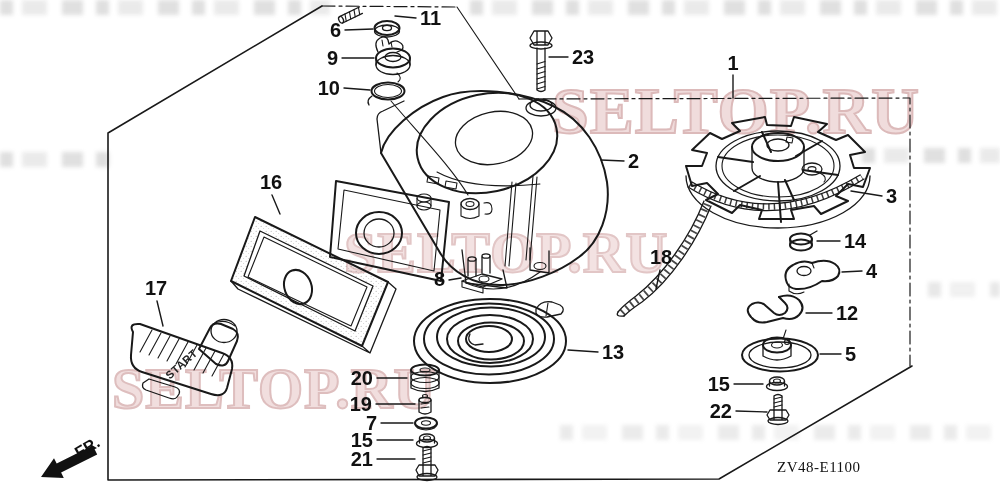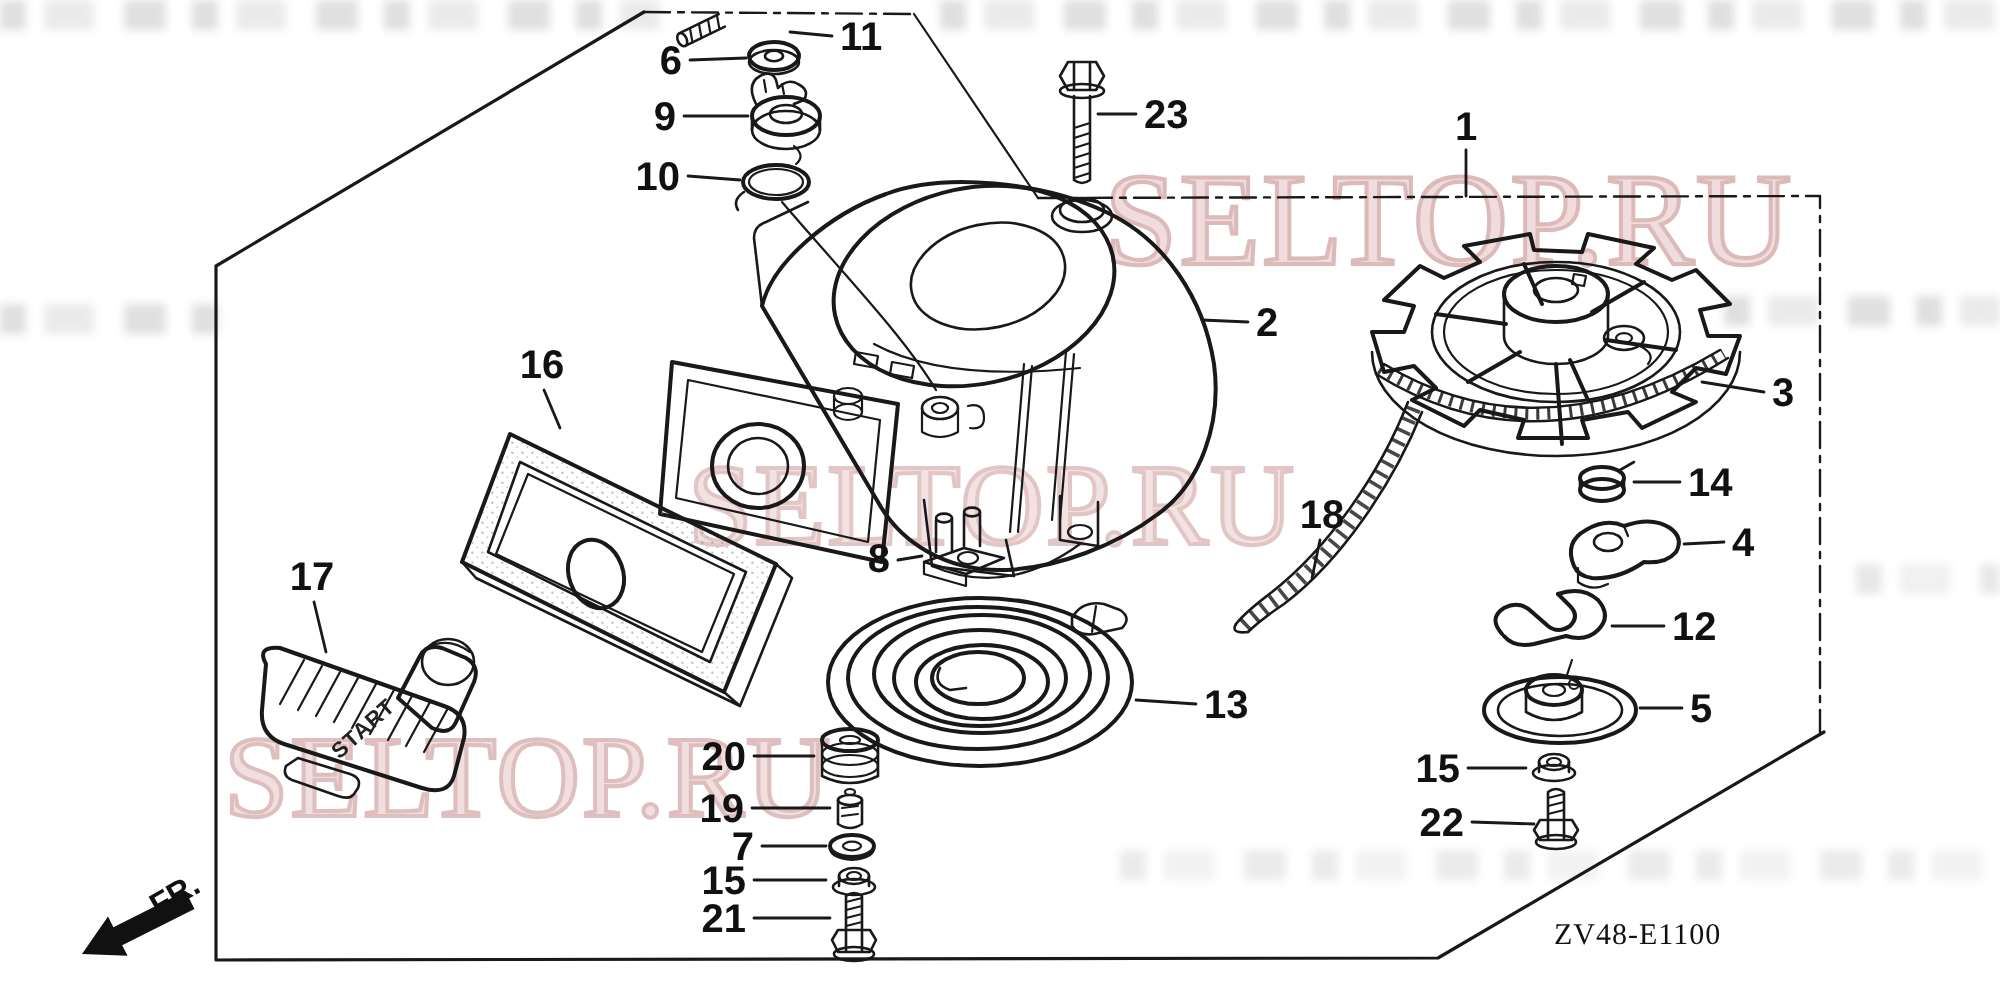--- a/index.html
+++ b/index.html
@@ -1,18 +1,18 @@
 <!DOCTYPE html>
 <html><head>
 <meta charset="utf-8">
 <style>
   html,body{margin:0;padding:0;background:#fff;}
   .stage{position:relative;width:1000px;height:500px;background:#ffffff;overflow:hidden;
          font-family:"Liberation Sans",sans-serif;}
-  .wm{position:absolute;z-index:1;font-family:"Liberation Serif",serif;font-weight:normal;
+  .wm{position:absolute;z-index:1;font-family:"Liberation Serif",serif;font-weight:bold;
       color:#eed7d7;-webkit-text-stroke:2px #d6aeae;letter-spacing:1px;line-height:1;
       opacity:.85;white-space:nowrap;user-select:none;}
   .wm-tr{left:552px;top:78px;font-size:66px;}
   .wm-mid{left:344px;top:224px;font-size:58px;opacity:.7;}
   .wm-bl{left:112px;top:360px;font-size:58px;opacity:.8;}
   .noise{position:absolute;z-index:0;height:15px;filter:blur(2px);opacity:.55;
     background:repeating-linear-gradient(90deg, rgba(140,140,140,.5) 0 13px, rgba(140,140,140,0) 13px 22px,
        rgba(150,150,150,.35) 22px 47px, rgba(150,150,150,0) 47px 62px, rgba(130,130,130,.45) 62px 83px, rgba(130,130,130,0) 83px 96px);}
   svg.art{position:absolute;left:0;top:0;z-index:2;}
   .ln{fill:none;stroke:#191919;stroke-width:2;stroke-linecap:round;stroke-linejoin:round;}

